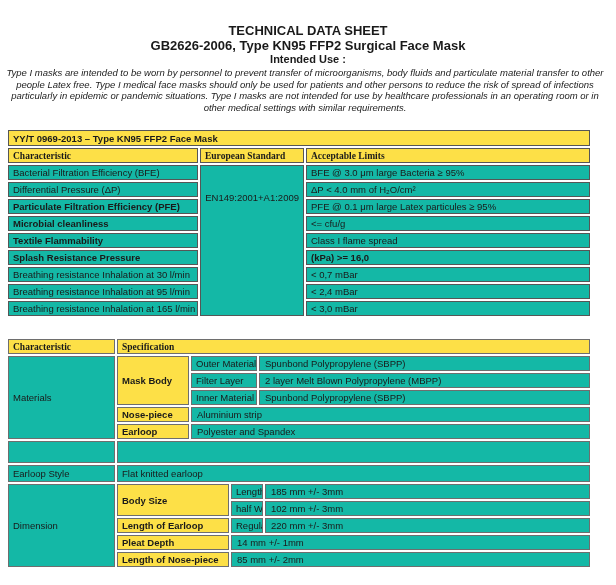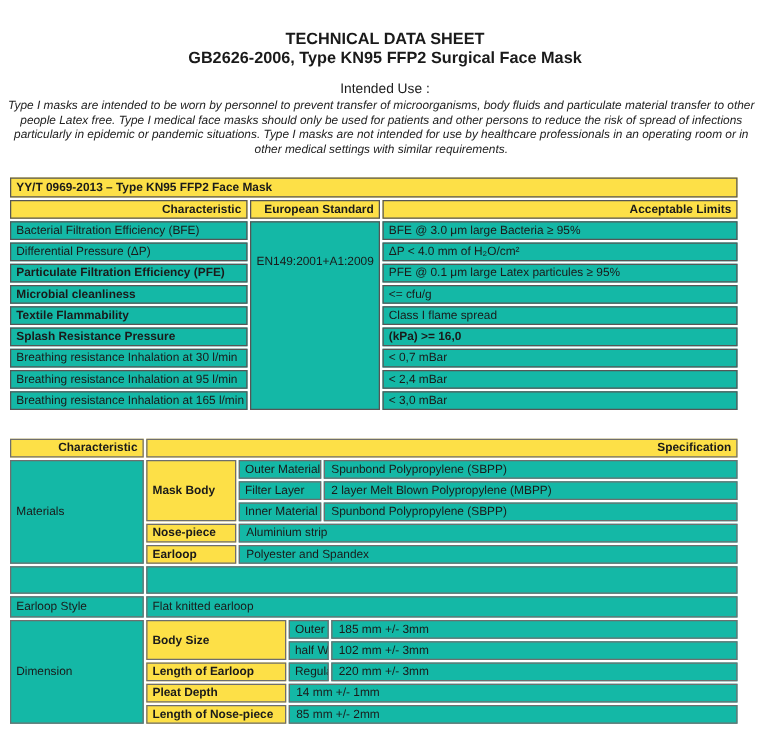--- a/index.html
+++ b/index.html
@@ -6,40 +6,40 @@
   body{
     width:616px;height:585px;background:#ffffff;color:#1a1a1a;
     font-family:"Liberation Sans","DejaVu Sans",sans-serif;
     overflow:hidden;
   }
   .doc{padding-top:23px;}
   .title{
     text-align:center;font-weight:bold;font-size:13px;line-height:15px;
   }
   .intended-heading{
-    text-align:center;font-weight:normal;font-size:11px;margin-top:12px;
+    text-align:center;font-weight:bold;font-size:11px;
   }
   .intended-text{
     font-style:italic;font-size:9.5px;line-height:11.5px;text-align:center;
     margin:2px 6px 0 0;color:#222;
   }
   table{
     border-collapse:separate;border-spacing:2px;
     table-layout:fixed;width:586px;margin-left:6px;
   }
   .t1{margin-top:15px;}
   .t2{margin-top:19px;}
   td{
     border:1px solid #565656;font-size:9.5px;padding:0 4px;
     height:13px;vertical-align:middle;overflow:hidden;white-space:nowrap;
     background:#14b8a6;
   }
   .t2 td{border-color:#6e6e6e;}
   td.cyan{background:#fde047;}
-  td.center{text-align:right;}
+  td.center{text-align:left;font-family:Liberation Serif, serif;}
   td.bold,.bold{font-weight:bold;}
   td.band{font-weight:bold;height:14px;}
   td.std-cell{
     vertical-align:top;text-align:right;padding-top:26px;
   }
   td.group-label{vertical-align:middle;}
   td.empty-row{height:20px;}
   td.val{padding-left:5px;}
 </style>
 </head>
@@ -148,21 +148,21 @@
       <td class="empty-row"></td>
       <td colspan="5" class="empty-row"></td>
     </tr>
     <tr>
       <td style="height:15px">Earloop Style</td>
       <td colspan="5" style="height:15px">Flat knitted earloop</td>
     </tr>
     <tr>
       <td rowspan="5" class="group-label">Dimension</td>
       <td colspan="2" rowspan="2" class="cyan bold">Body Size</td>
-      <td colspan="2">Outer</td>
+      <td colspan="2">Length</td>
       <td class="val">185 mm  +/- 3mm</td>
     </tr>
     <tr>
       <td colspan="2">half Width</td>
       <td class="val">102 mm  +/- 3mm</td>
     </tr>
     <tr>
       <td colspan="2" class="cyan bold">Length of Earloop</td>
       <td colspan="2">Regular</td>
       <td class="val">220 mm  +/- 3mm</td>

